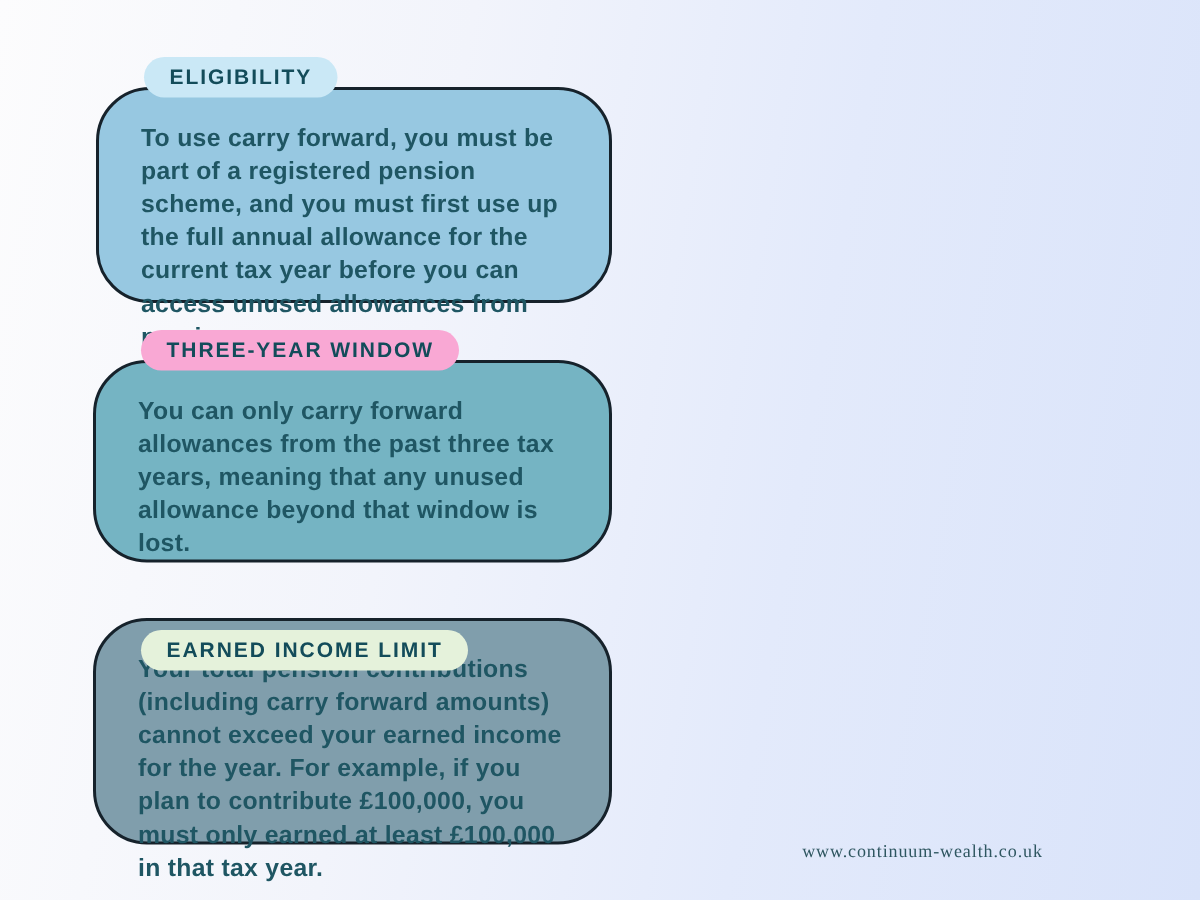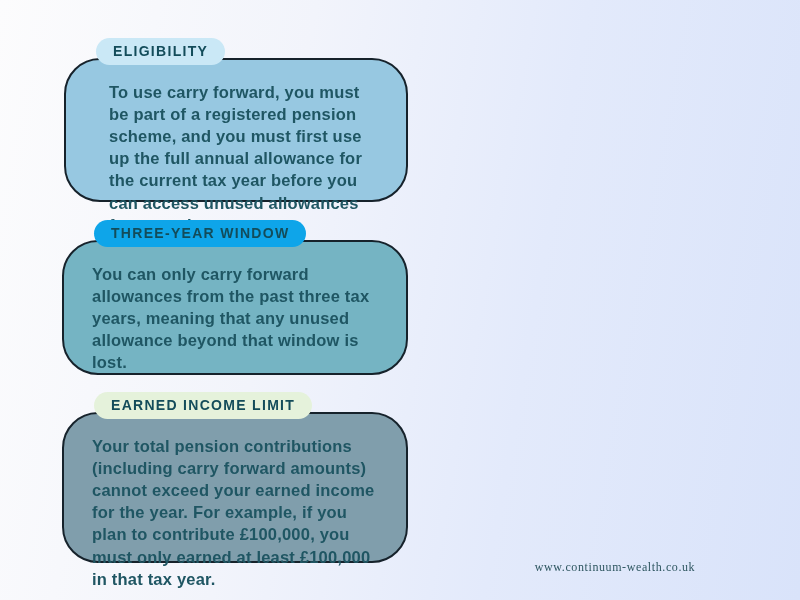--- a/index.html
+++ b/index.html
@@ -66,31 +66,31 @@
     font-size: 12px;
     letter-spacing: 0.6px;
     color: #2E5660;
   }
 </style>
 </head>
 <body>
 
 <div class="canvas">
 
-  <div class="card card-1" style="background: rgb(151, 200, 225); padding-left: 15px;">
+  <div class="card card-1" style="background: rgb(151, 200, 225);">
     <span class="badge" style="background: rgb(202, 232, 246);">ELIGIBILITY</span>
     <div class="card-text">To use carry forward, you must be part of a registered pension scheme, and you must first use up the full annual allowance for the current tax year before you can access unused allowances from previous years.</div>
   </div>
 
   <div class="card card-2" style="background: rgb(117, 180, 195);">
-    <span class="badge" style="background: #0ea5e9;">THREE-YEAR WINDOW</span>
+    <span class="badge" style="background: #f9a8d4;">THREE-YEAR WINDOW</span>
     <div class="card-text">You can only carry forward allowances from the past three tax years, meaning that any unused allowance beyond that window is lost.</div>
   </div>
 
   <div class="card card-3" style="background: rgb(128, 158, 172);">
-    <span class="badge" style="background: rgb(229, 242, 219);">EARNED INCOME LIMIT</span>
+    <span class="badge" style="background: rgb(229, 242, 219); margin-top: 28px;">EARNED INCOME LIMIT</span>
     <div class="card-text">Your total pension contributions (including carry forward amounts) cannot exceed your earned income for the year. For example, if you plan to contribute £100,000, you must only earned at least £100,000 in that tax year.</div>
   </div>
 
 
   <div class="website">www.continuum-wealth.co.uk</div>
 
 </div>
 
 </body></html>

